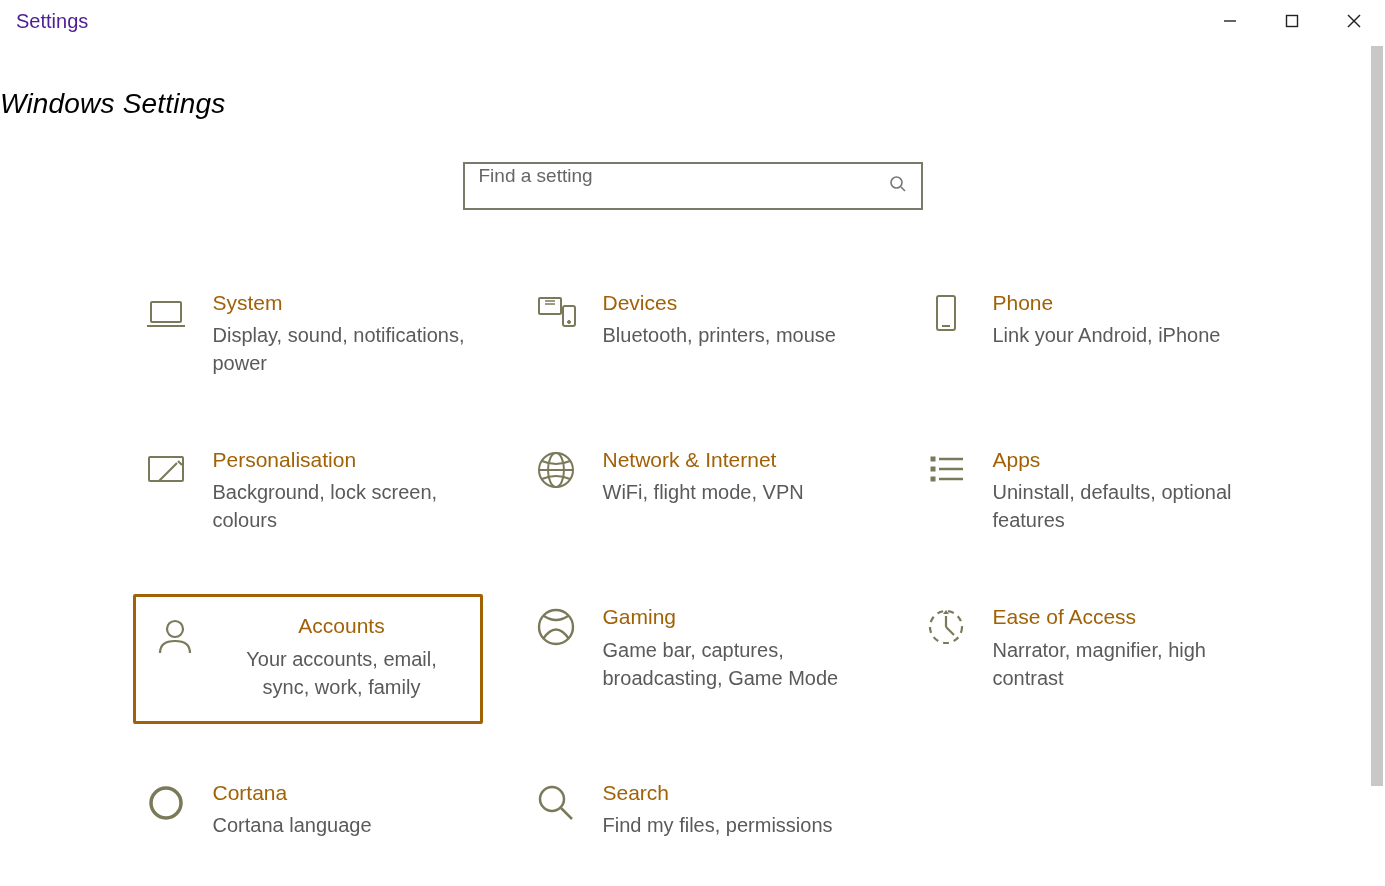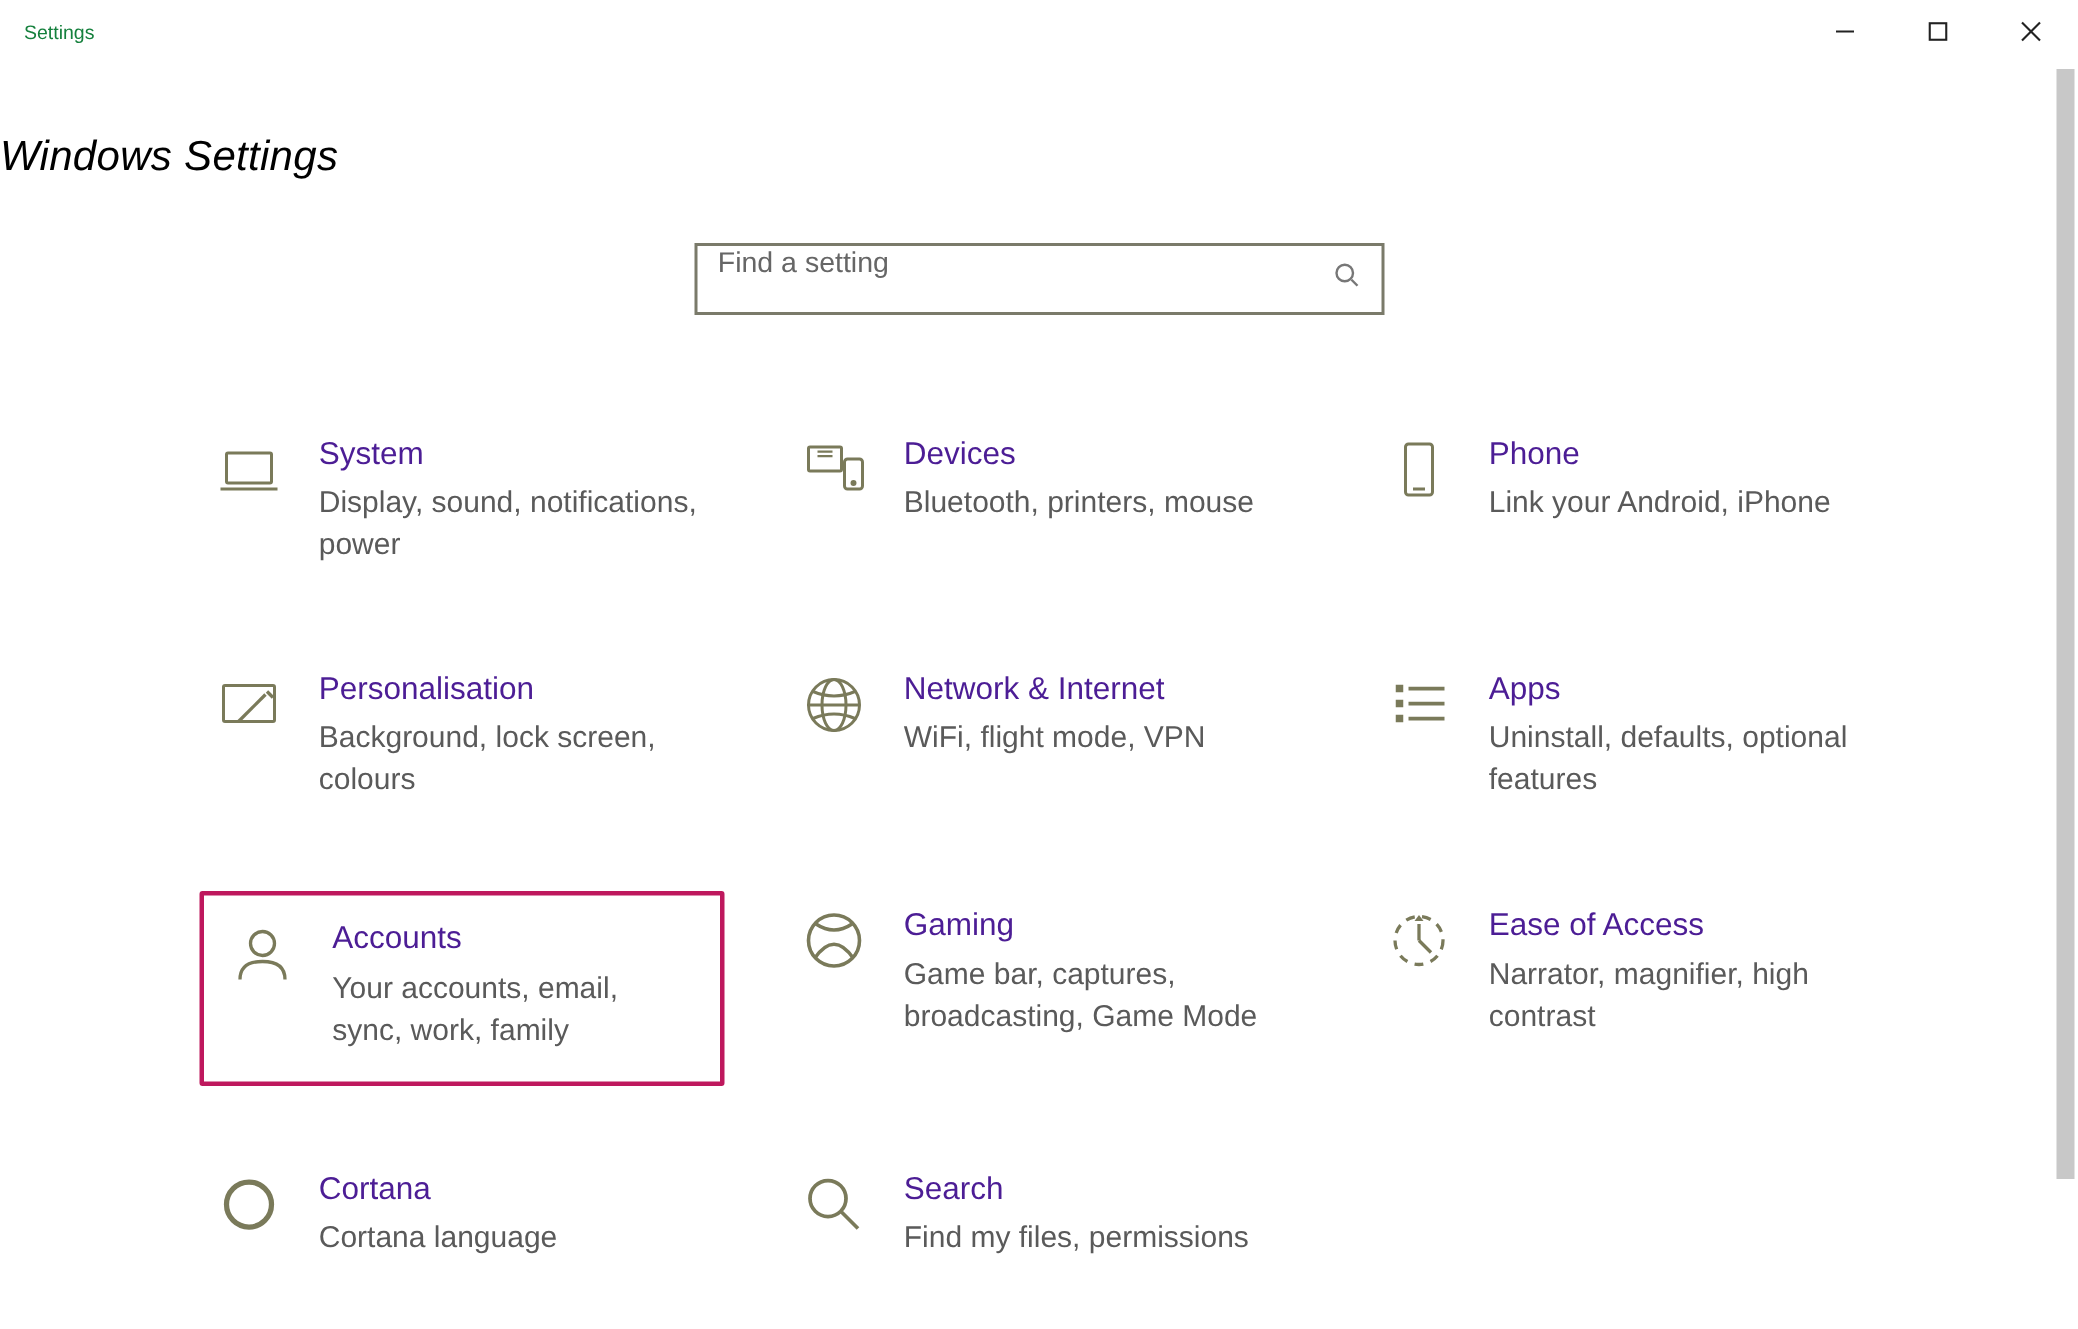--- a/index.html
+++ b/index.html
@@ -14,22 +14,22 @@
     position: relative;
   }
   .titlebar {
     height: 42px;
     display: flex;
     align-items: center;
     justify-content: space-between;
     padding: 0 0 0 16px;
   }
   .titlebar-title {
-    font-size: 13px;
-    color: #15803d;
+    font-size: 20px;
+    color: #4c1d95;
   }
   .titlebar-controls {
     display: flex;
     height: 100%;
   }
   .win-ctrl {
     width: 62px;
     display: flex;
     align-items: center;
     justify-content: center;
@@ -84,38 +84,39 @@
   }
   .tile {
     display: flex;
     gap: 24px;
     padding: 10px 10px 14px 10px;
     border-radius: 2px;
     position: relative;
     cursor: pointer;
   }
   .tile.highlighted {
-    border: 3px solid #be185d;
+    border: 3px solid #a16207;
     padding: 16px 10px 20px 16px;
+    text-align: center;
   }
   .tile-icon {
     width: 46px;
     height: 46px;
     flex-shrink: 0;
     display: flex;
     align-items: flex-start;
     justify-content: center;
     margin-top: 2px;
   }
   .tile-icon svg { stroke: #7a7a5a; fill: none; }
   .tile-text { flex: 1; padding-right: 8px; }
   .tile-title {
     font-size: 21px;
     font-weight: 400;
-    color: #4c1d95;
+    color: #a16207;
     line-height: 1.2;
   }
   .tile-desc {
     font-size: 20px;
     color: #5a5a5a;
     margin-top: 6px;
     line-height: 1.4;
   }
   .scrollbar-track {
     position: absolute;

